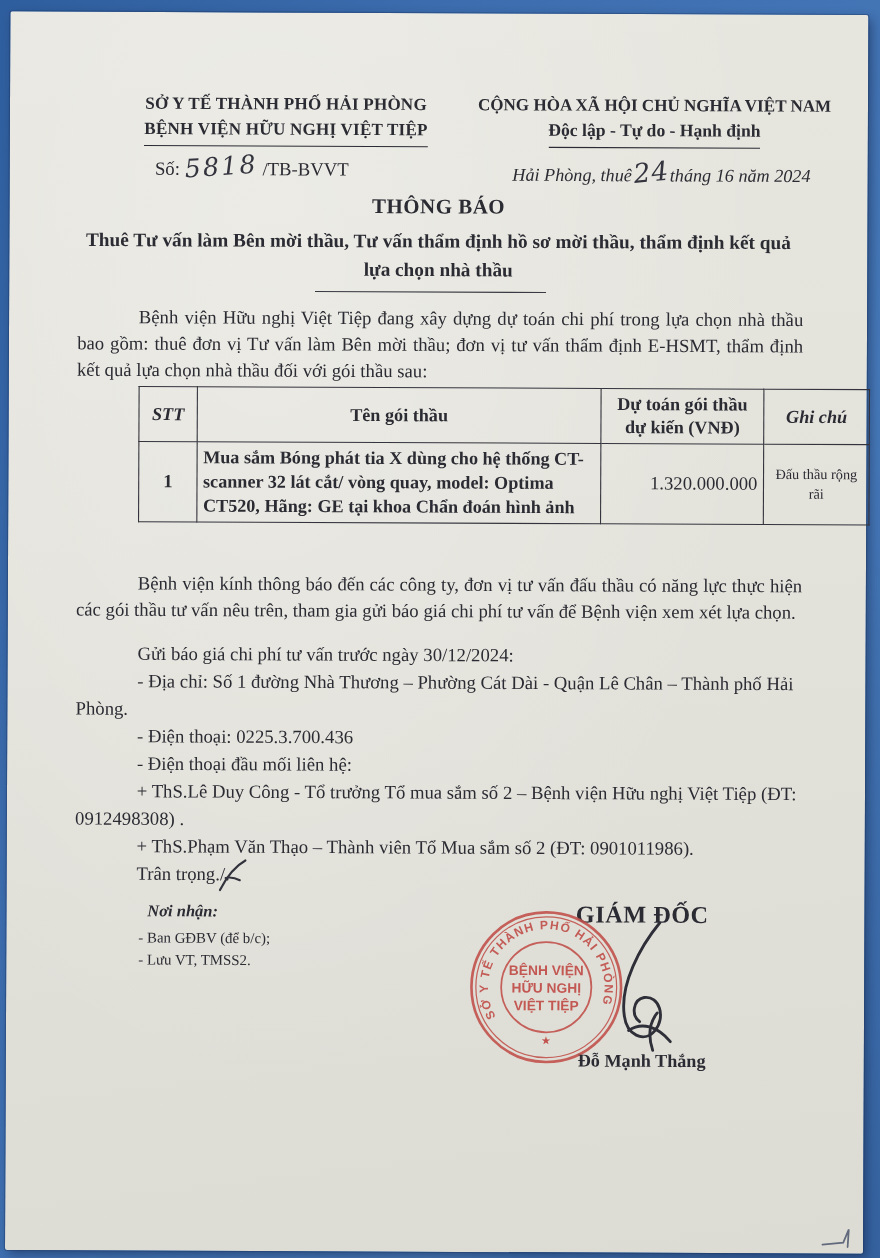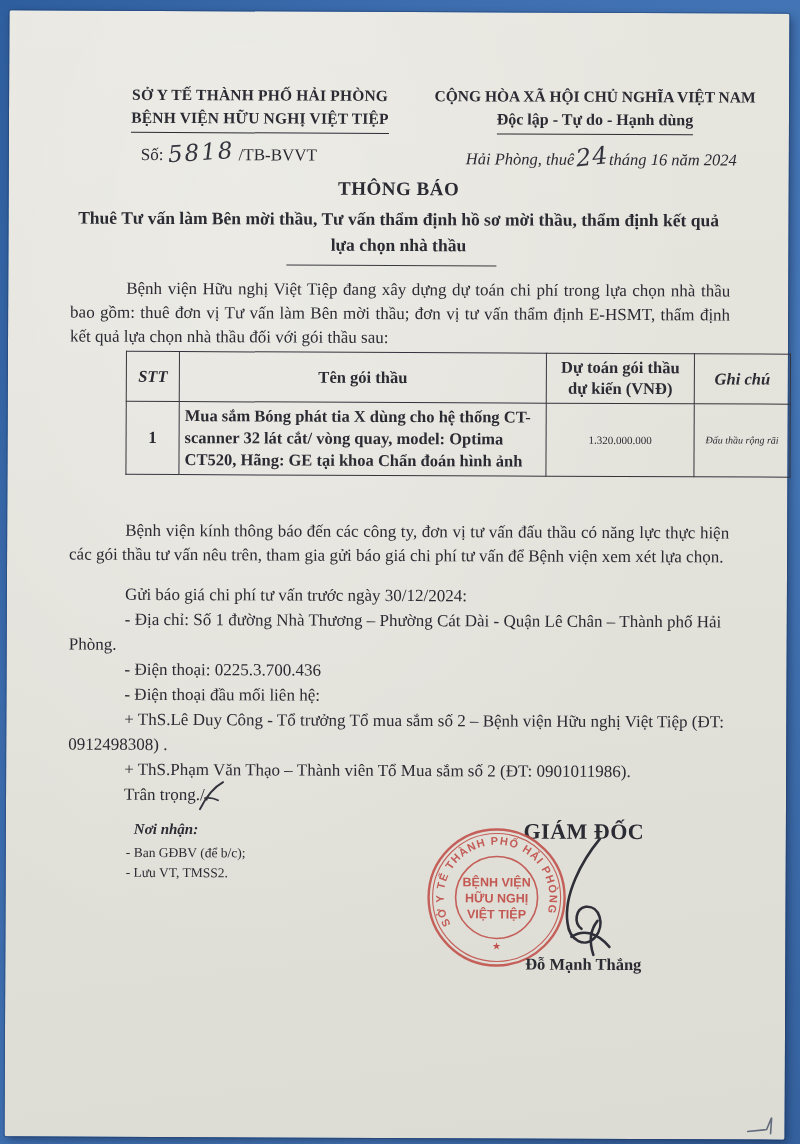--- a/index.html
+++ b/index.html
@@ -42,22 +42,22 @@
   .doc-table{left:118px;top:340px;width:620px;border-collapse:collapse;table-layout:fixed;}
   .doc-table td,.doc-table th{border:1.7px solid #34343d;vertical-align:middle;padding:3px 5px;}
   .doc-table th{font-size:16.5px;line-height:1.3;font-weight:bold;text-align:center;}
   .th-stt{width:42px;font-style:italic;}
   .th-name{width:356px;}
   .th-budget{width:137px;}
   .th-note{width:85px;font-style:italic;}
   .row-h{height:66px;}
   .cell-stt{text-align:center;font-weight:bold;font-size:17px;}
   .cell-name{font-weight:bold;font-size:16.5px;line-height:22px;padding-left:8px;}
-  .cell-budget{text-align:center;font-size:11px;margin-left:32px;}
-  .cell-note{text-align:center;font-style:italic;font-size:10px;line-height:1.35;}
+  .cell-budget{text-align:right;font-size:17px;margin-left:32px;}
+  .cell-note{text-align:center;font-size:13px;line-height:1.35;}
   .contact-block{left:62px;top:571px;width:662px;font-size:17px;line-height:25px;}
   .contact-block p{margin:0;text-indent:56px;}
   .closing-mark{left:188px;top:768px;}
   .recipients{left:120px;top:808px;width:240px;}
   .recipients .label{font-size:15px;font-weight:bold;font-style:italic;margin:0 0 4px 8px;}
   .recipients p{margin:0;font-size:13.5px;line-height:20px;}
   .director-title{left:468px;top:806px;width:220px;font-size:22px;letter-spacing:.5px;}
   .stamp{left:418px;top:812px;width:146px;height:146px;}
   .signature{left:528px;top:820px;width:100px;height:136px;}
   .signer-name{left:462px;top:942px;width:232px;font-size:16.5px;}
@@ -67,21 +67,21 @@
 <body>
 
 <div class="paper">
 
   <div class="abs org ctr b">
     <div>SỞ Y TẾ THÀNH PHỐ HẢI PHÒNG</div>
     <div><span class="underlined">BỆNH VIỆN HỮU NGHỊ VIỆT TIỆP</span></div>
   </div>
   <div class="abs nat ctr b">
     <div>CỘNG HÒA XÃ HỘI CHỦ NGHĨA VIỆT NAM</div>
-    <div class="motto"><span class="underlined">Độc lập - Tự do - Hạnh dùng</span></div>
+    <div class="motto"><span class="underlined">Độc lập - Tự do - Hạnh định</span></div>
   </div>
 
   <div class="abs so-line">
     <span>Số:</span>
     <span class="hand">5818</span>
     <span>/TB-BVVT</span>
   </div>
   <div class="abs date-line i">
     <span>Hải Phòng, thuê</span><span class="hand hand-day">24</span><span>tháng 16 năm 2024</span>
   </div>

